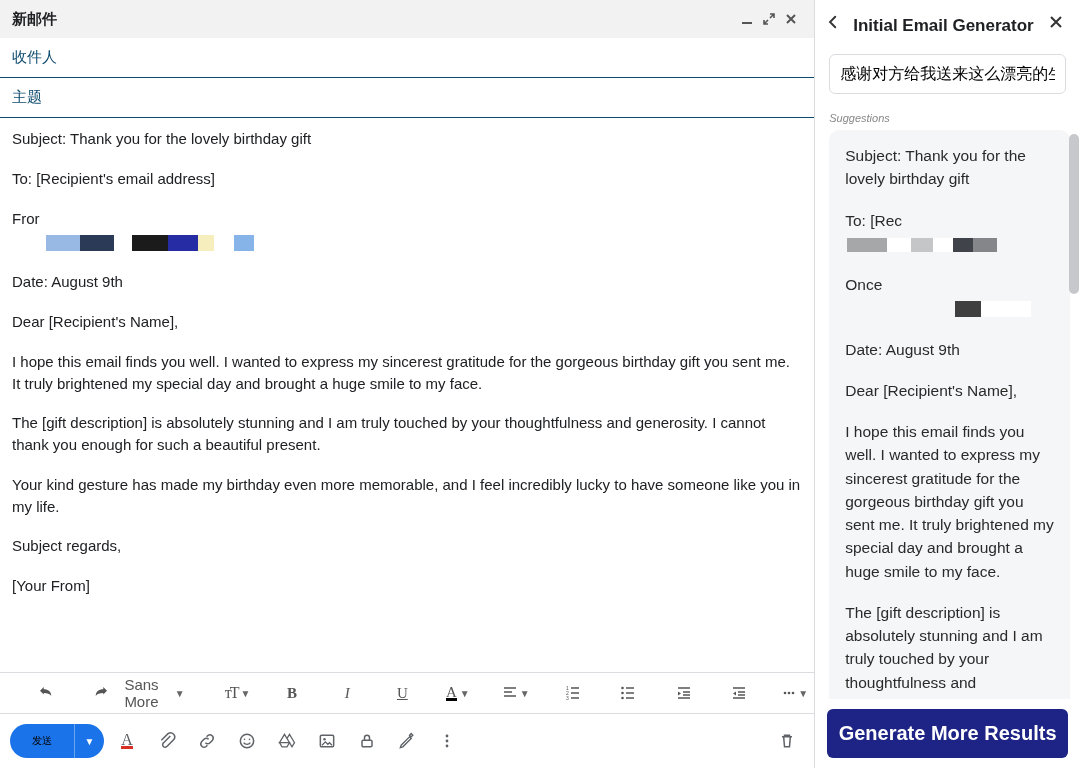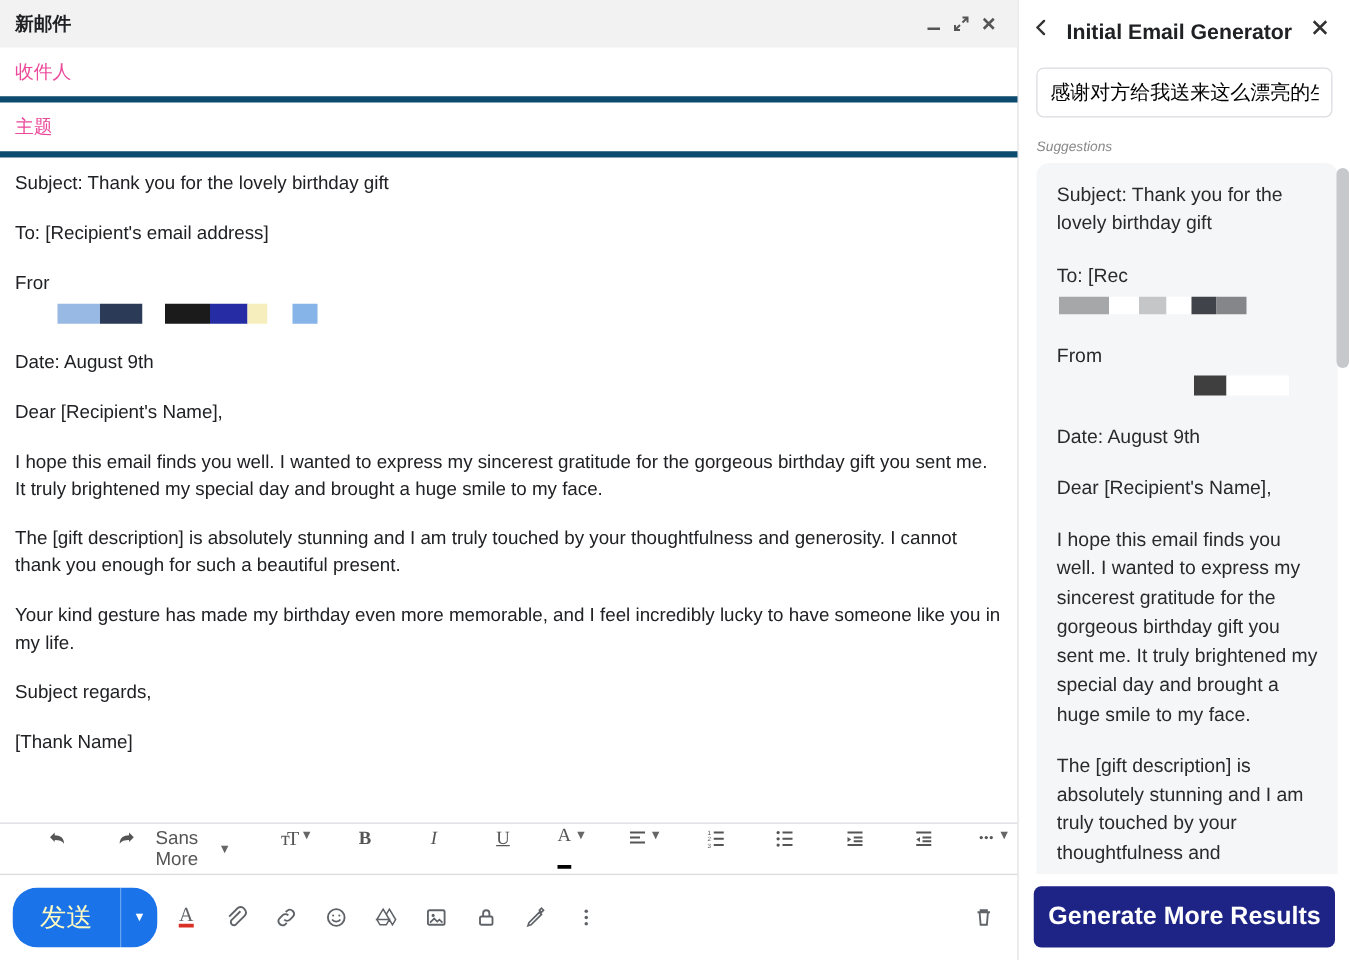--- a/index.html
+++ b/index.html
@@ -13,37 +13,37 @@
   }
   * { box-sizing: border-box; }
   html, body { margin:0; padding:0; width:1080px; height:768px; font-family: Arial, "Helvetica Neue", sans-serif; color:var(--text); background:#fff; overflow:hidden; }
   .app { display:flex; width:100%; height:100%; }
 
   
   .compose { flex:1 1 auto; display:flex; flex-direction:column; border-right:1px solid var(--border); min-width:0; }
   .compose-header { background:#f2f2f2; padding:8px 12px; display:flex; align-items:center; font-size:15px; font-weight:600; }
   .compose-header .spacer { flex:1; }
   .hicon { width:22px; height:22px; display:inline-flex; align-items:center; justify-content:center; color:#555; font-size:14px; cursor:pointer; }
-  .field-row { padding:10px 12px; border-bottom:5px solid #0c4a6e; color:#ec4899; font-size:15px; }
+  .field-row { padding:10px 12px; border-bottom:1px solid #0c4a6e; color:#0c4a6e; font-size:15px; }
   .body-area { flex:1 1 auto; overflow:auto; padding:10px 12px 6px; font-size:15px; line-height:1.45; }
   .body-area p { margin:0 0 18px 0; }
   .body-area .redact-row { display:flex; align-items:center; gap:0; height:20px; }
   .rb { display:inline-block; height:16px; }
 
   
   .fmt-bar { border-top:1px solid var(--border); border-bottom:1px solid var(--border); padding:4px 6px; display:flex; align-items:center; gap:4px; color:#555; font-size:15px; }
-  .tb { width:34px; height:32px; display:inline-flex; justify-content:center; border-radius:4px; cursor:pointer;margin-left:28px; }
+  .tb { width:34px; height:32px; display:inline-flex; align-items:center; justify-content:center; border-radius:4px; cursor:pointer;margin-left:28px; }
   .font-sel { display:inline-flex; align-items:center; gap:6px; padding:0 8px; height:32px; cursor:pointer; }
   .caret { font-size:10px; color:#666; }
   .u-line { text-decoration:underline; }
 
   
   .action-bar { padding:10px 10px; display:flex; align-items:center; gap:6px; }
   .send-grp { display:inline-flex; border-radius:20px; overflow:hidden; }
-  .send-btn { background:var(--blue); color:#fef9c3; border:none; font-size:21px; font-weight:500; padding:10px 22px; cursor:pointer; }
+  .send-btn { background:var(--blue); color:#000000; border:none; font-size:10px; font-weight:500; padding:10px 22px; cursor:pointer; }
   .send-more { background:var(--blue); color:#fff; width:30px; display:flex; align-items:center; justify-content:center; cursor:pointer; border-left:1px solid rgba(255,255,255,0.35); }
   .ab-icon { width:34px; height:34px; display:inline-flex; align-items:center; justify-content:center; color:#5f6368; border-radius:50%; cursor:pointer; }
   .ab-spacer { flex:1; }
 
   
   .panel { width:415px; display:flex; flex-direction:column; background:var(--panel-bg); }
   .panel-head { display:flex; align-items:flex-end; padding:8px 10px 8px 4px; gap:6px; }
   .panel-head .back { width:28px; height:28px; display:flex; align-items:center; justify-content:center; font-size:20px; color:#333; cursor:pointer; }
   .panel-title { font-size:17px; font-weight:700; flex:1; }
   .panel-close { width:28px; height:28px; display:flex; align-items:center; justify-content:center; font-size:18px; cursor:pointer; }
@@ -109,21 +109,21 @@
           <span class="rb" style="width:20px; background:#ffffff;"></span>
           <span class="rb" style="width:20px; background:#86b3e8;"></span>
         </div>
       </div>
       <p>Date: August 9th</p>
       <p>Dear [Recipient's Name],</p>
       <p>I hope this email finds you well. I wanted to express my sincerest gratitude for the gorgeous birthday gift you sent me. It truly brightened my special day and brought a huge smile to my face.</p>
       <p>The [gift description] is absolutely stunning and I am truly touched by your thoughtfulness and generosity. I cannot thank you enough for such a beautiful present.</p>
       <p>Your kind gesture has made my birthday even more memorable, and I feel incredibly lucky to have someone like you in my life.</p>
       <p>Subject regards,</p>
-      <p style="margin-bottom:6px;">[Thank Name]</p>
+      <p style="margin-bottom:6px;">[Your From]</p>
     </div>
 
     <div class="fmt-bar">
       <span class="tb">
           <svg width="18" height="18" viewBox="0 0 24 24">
             <path d="M9 14l-5-5 5-5v3c6 0 10 3 10 9-2-3-5-4-10-4v2z" fill="#555"></path>
           </svg>
         </span>
       <span class="tb">
           <svg width="18" height="18" viewBox="0 0 24 24">
@@ -285,21 +285,21 @@
           <span class="redact-row" style="display:inline-flex; vertical-align:middle; margin-left:2px;">
             <span class="rb" style="width:40px;height:14px;background:#a6a7a9;"></span>
             <span class="rb" style="width:24px;height:14px;background:#ffffff;"></span>
             <span class="rb" style="width:22px;height:14px;background:#c5c6c8;"></span>
             <span class="rb" style="width:20px;height:14px;background:#ffffff;"></span>
             <span class="rb" style="width:20px;height:14px;background:#41434a;"></span>
             <span class="rb" style="width:24px;height:14px;background:#858689;"></span>
           </span>
         </p>
         <p>
-          <span>From</span>
+          <span>Once</span>
           <span class="redact-row" style="display:inline-flex; vertical-align:middle; margin-left:110px;">
             <span class="rb" style="width:26px;height:16px;background:#3f3f3f;"></span>
             <span class="rb" style="width:50px;height:16px;background:#ffffff;"></span>
           </span>
         </p>
         <p>Date: August 9th</p>
         <p>Dear [Recipient's Name],</p>
         <p>I hope this email finds you well. I wanted to express my sincerest gratitude for the gorgeous birthday gift you sent me. It truly brightened my special day and brought a huge smile to my face.</p>
         <p>The [gift description] is absolutely stunning and I am truly touched by your thoughtfulness and generosity. I cannot thank you enough for such a beautiful present.</p>
 

